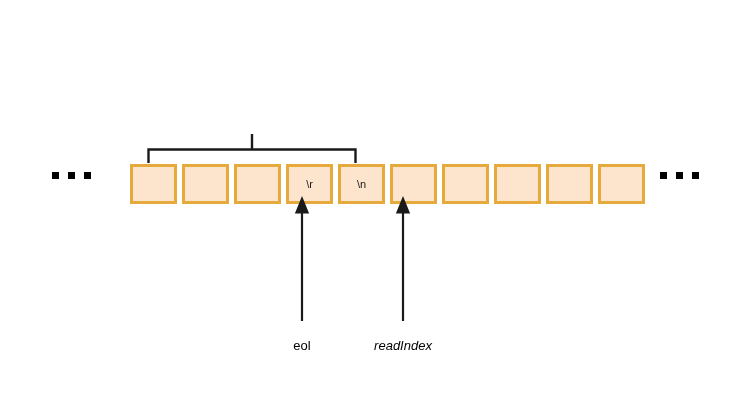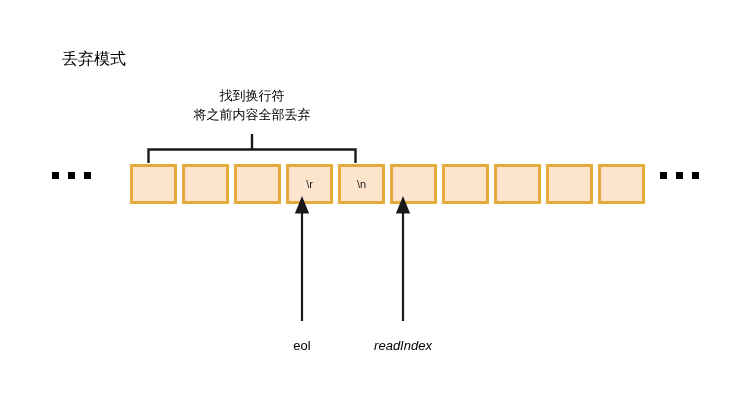--- a/index.html
+++ b/index.html
@@ -115,26 +115,21 @@
     transform: translateX(-50%);
   }
   .pointer-label.eol        { left: 302px; top: 337px; }
   .pointer-label.read-index { left: 403px; top: 337px; font-style: italic; }
 </style>
 </head>
 <body>
 
 <div id="diagram-canvas">
 
-  <div class="diagram-title">丢弃模式</div>
 
-  <div class="bracket-caption">
-    <span class="cap-line">找到换行符</span>
-    <span class="cap-line">将之前内容全部丢弃</span>
-  </div>
 
   <div class="ellipsis left">
     <span class="dot"></span>
     <span class="dot"></span>
     <span class="dot"></span>
   </div>
 
   <div class="ellipsis right">
     <span class="dot"></span>
     <span class="dot"></span>

